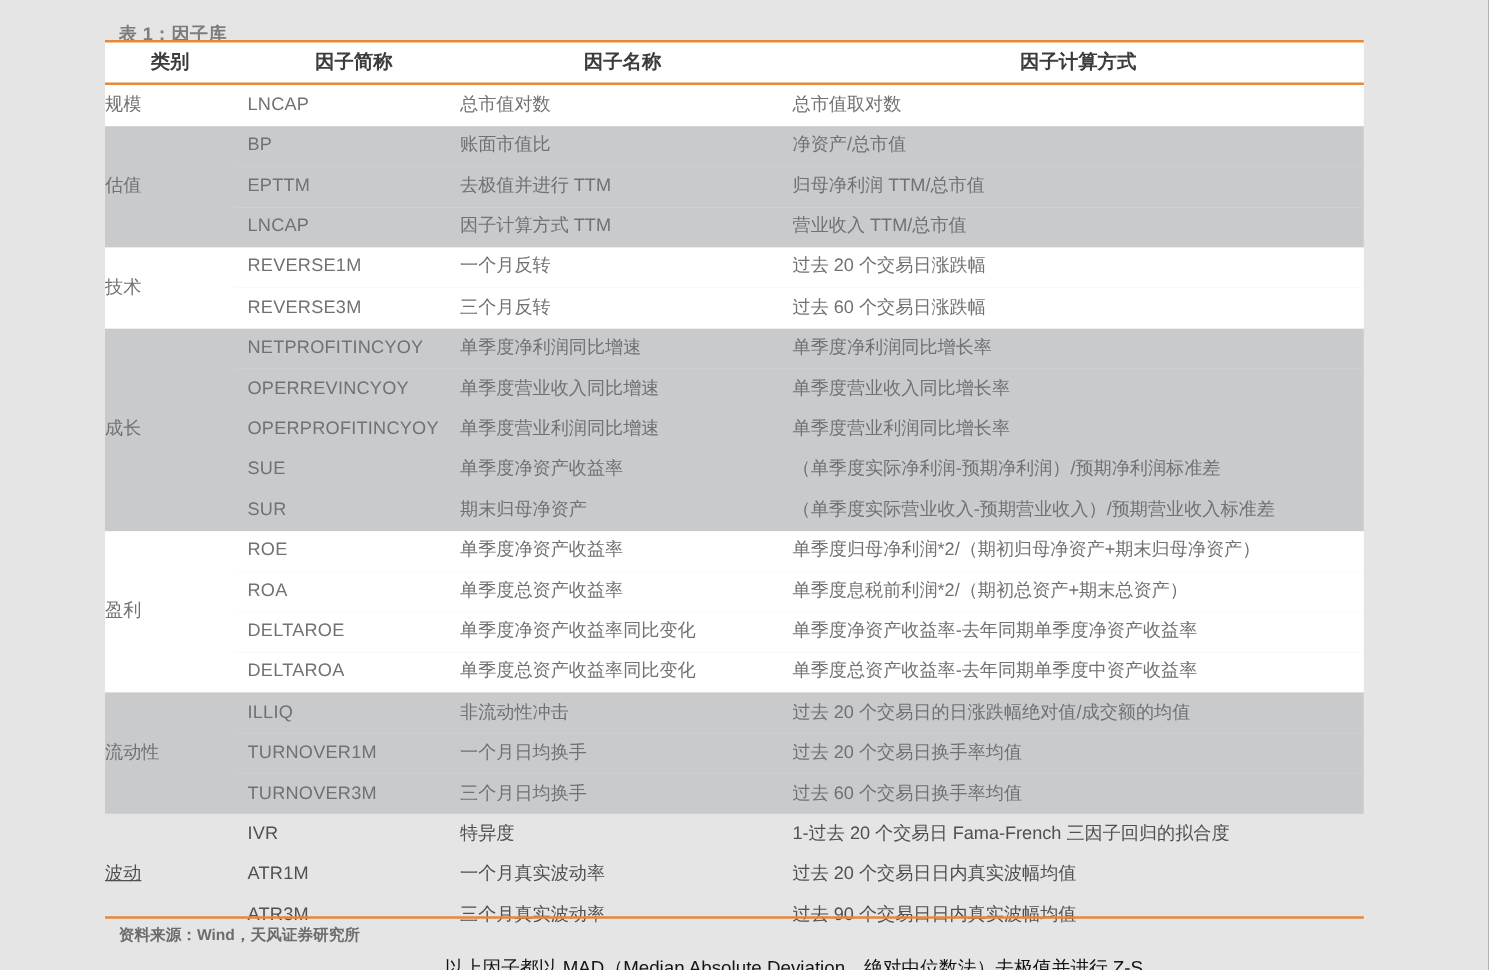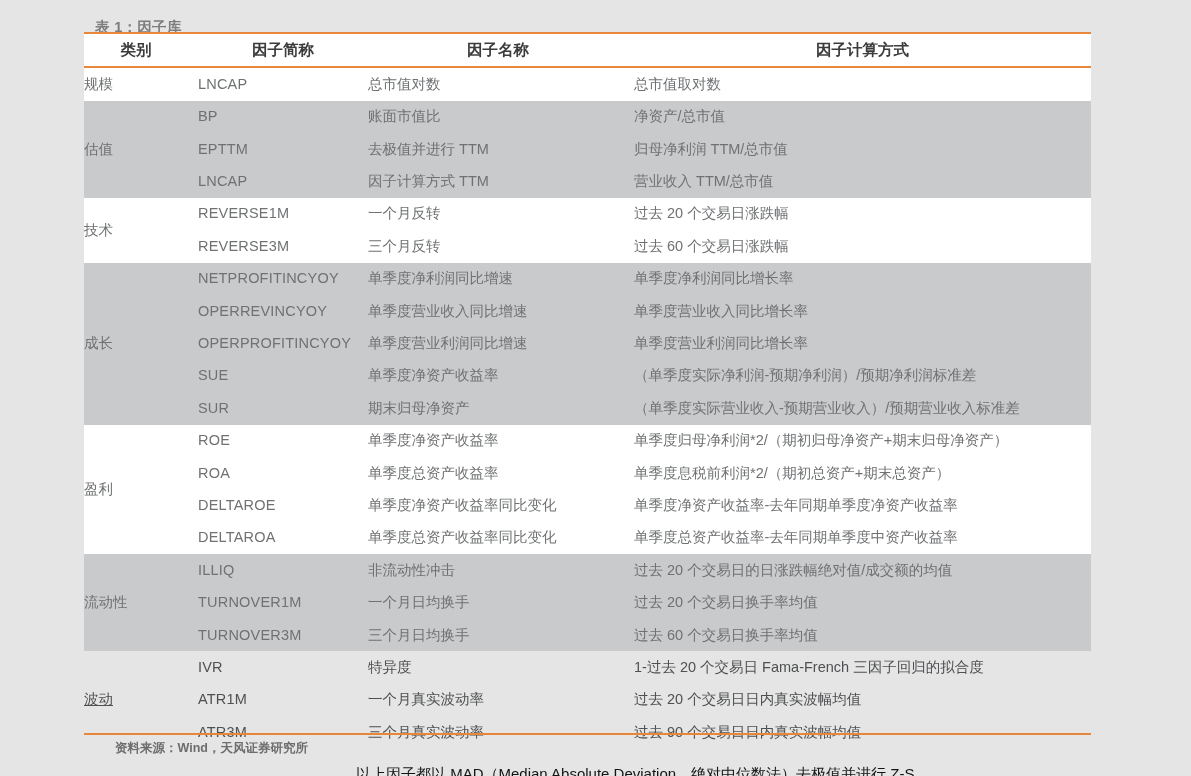--- a/index.html
+++ b/index.html
@@ -110,21 +110,20 @@
 
   
   .source {
     position: absolute;
     left: 95px;
     top: 740px;
     font-size: 12.5px;
     font-weight: bold;
     color: #6d6d6d;
     white-space: nowrap;
-    margin-left: 20px;
   }
 
   
   .clipped-note {
     position: absolute;
     left: 356px;
     top: 765px;
     font-size: 15px;
     color: #141414;
     white-space: nowrap;

